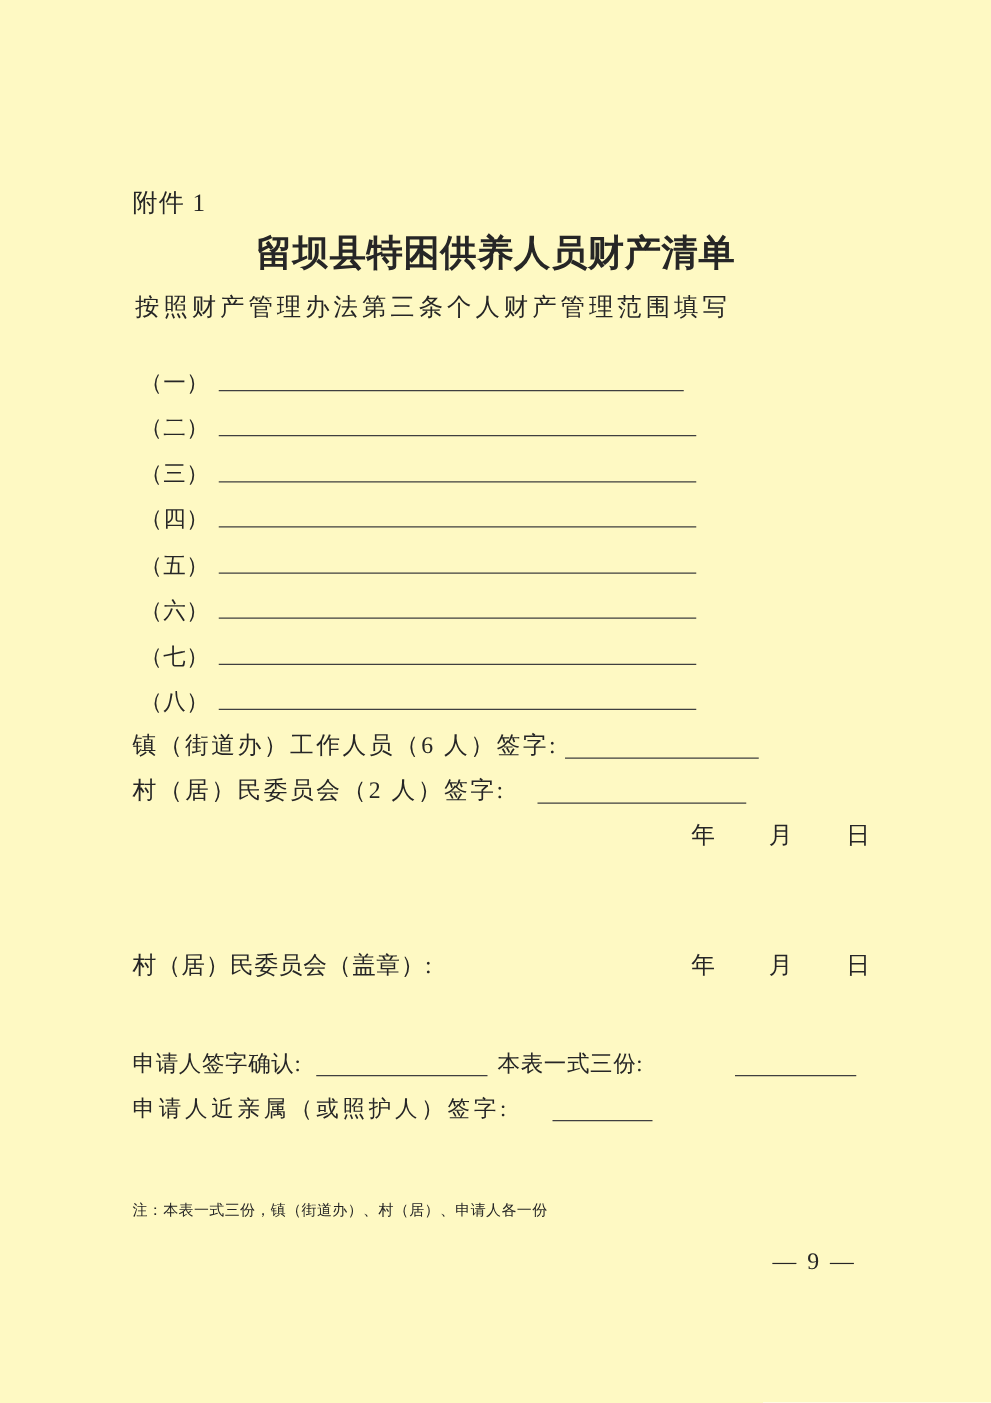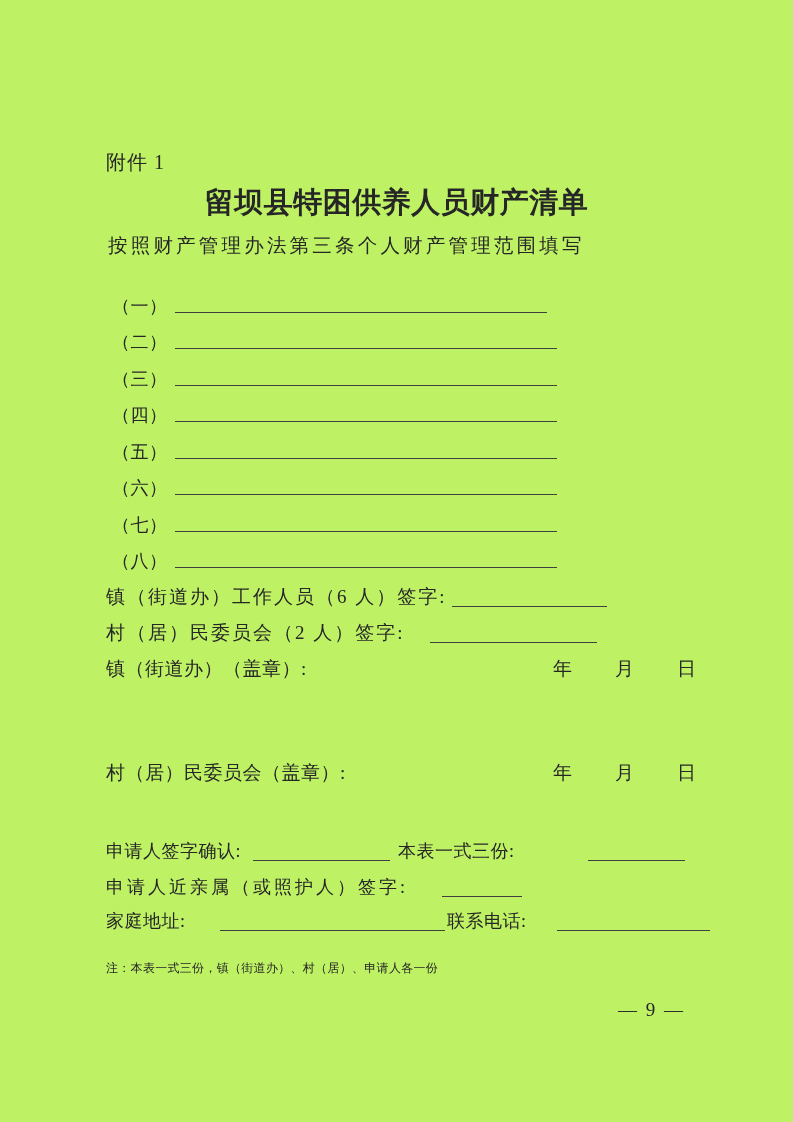--- a/index.html
+++ b/index.html
@@ -4,21 +4,21 @@
 <style>
   html, body {
     margin: 0;
     padding: 0;
     background: #ffffff;
   }
   .page {
     position: relative;
     width: 793px;
     height: 1122px;
-    background: #bef264;
+    background: #fef9c3;
     font-family: "Liberation Serif", "DejaVu Serif", serif;
     color: #262626;
     overflow: hidden;
   }
   .abs { position: absolute; }
 
   .attachment {
     left: 106px; top: 149px;
     font-size: 20px;
     letter-spacing: 1px;
@@ -184,21 +184,20 @@
     <span class="row-label">镇（街道办）工作人员（6 人）签字:</span>
     <span class="fill"></span>
   </div>
 
   <div class="line-row sig-row row-sig-village">
     <span class="row-label">村（居）民委员会（2 人）签字:</span>
     <span class="fill"></span>
   </div>
 
   <div class="line-row stamp-row row-stamp-town">
-    <span class="row-label">镇（街道办）（盖章）:</span>
     <span class="date-label date-year">年</span>
     <span class="date-label date-month">月</span>
     <span class="date-label date-day">日</span>
   </div>
 
   <div class="line-row stamp-row row-stamp-village">
     <span class="row-label">村（居）民委员会（盖章）:</span>
     <span class="date-label date-year">年</span>
     <span class="date-label date-month">月</span>
     <span class="date-label date-day">日</span>
@@ -209,24 +208,18 @@
     <span class="fill fill-1"></span>
     <span class="row-label2">本表一式三份:</span>
     <span class="fill fill-2"></span>
   </div>
 
   <div class="line-row app-row row-relative-sign">
     <span class="row-label">申请人近亲属（或照护人）签字:</span>
     <span class="fill fill-1"></span>
   </div>
 
-  <div class="line-row app-row row-address">
-    <span class="row-label">家庭地址:</span>
-    <span class="fill fill-1"></span>
-    <span class="row-label2">联系电话:</span>
-    <span class="fill fill-2"></span>
-  </div>
 
   <div class="abs note">注：本表一式三份，镇（街道办）、村（居）、申请人各一份</div>
 
   <div class="abs page-number">— 9 —</div>
 
 </div>
 
 </body></html>

